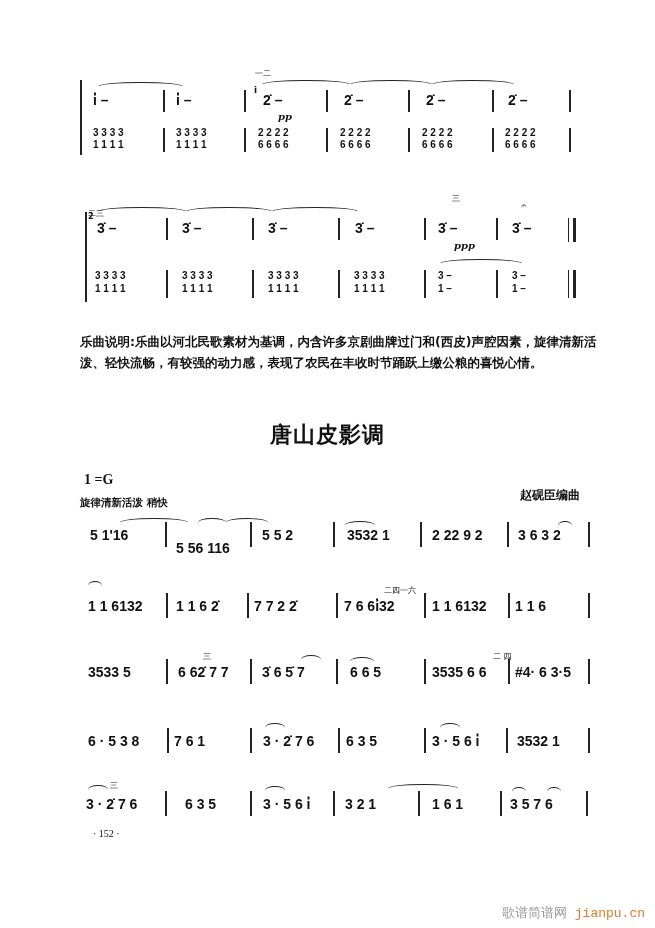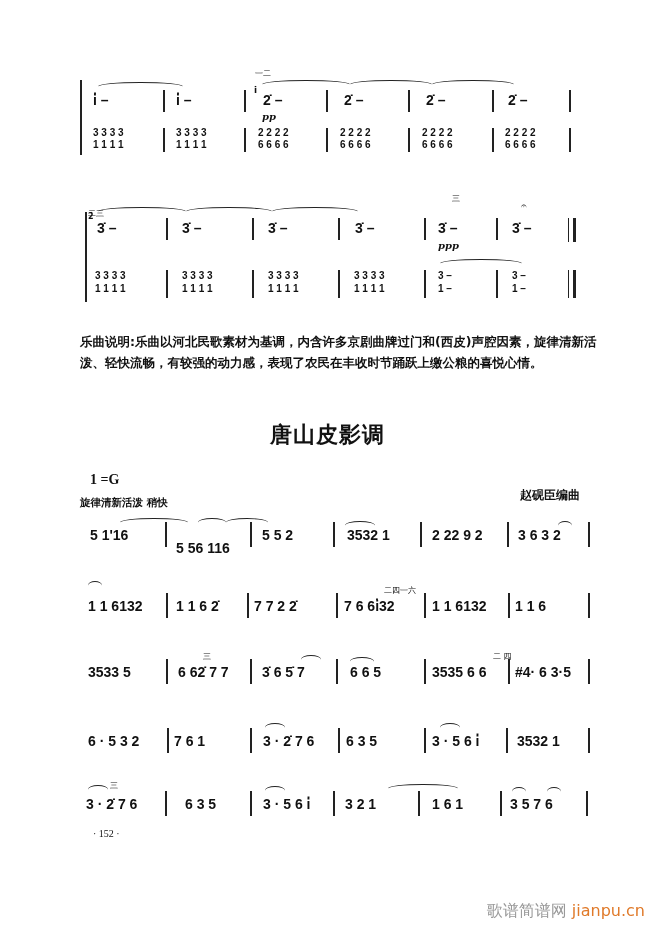--- a/index.html
+++ b/index.html
@@ -4,25 +4,25 @@
 <style>
   html, body { margin:0; padding:0; }
   body { width:655px; height:928px; background:#ffffff; position:relative; overflow:hidden;
          font-family:"DejaVu Sans", sans-serif; color:#111; }
   .abs { position:absolute; }
   .note { font-family:"Liberation Sans", sans-serif; font-weight:bold; font-size:14px; position:absolute; }
   .bar { position:absolute; width:1.5px; background:#222; }
   .dbl { position:absolute; width:4px; border-left:1px solid #222; border-right:3px solid #222; }
   .brace { position:absolute; border-left:2px solid #222; }
   .slur { position:absolute; border-top:1.3px solid #222; border-radius:50% 50% 0 0; height:8px; }
-  .dyn { position:absolute; font-family:"DejaVu Serif", serif; font-style:italic; font-weight:bold; font-size:10px; }
+  .dyn { position:absolute; font-family:"DejaVu Serif", serif; font-style:italic; font-weight:bold; font-size:10px;margin-left:16px; }
   .small { position:absolute; font-size:8px; }
   .desc { position:absolute; left:80px; width:520px; font-size:12.5px; line-height:21px; font-weight:bold; }
   .title { position:absolute; left:0; width:655px; text-align:center; top:420px; font-size:22px; font-weight:bold; letter-spacing:1px; }
-  .wm { position:absolute; right:10px; bottom:6px; font-size:16px; color:#999; }
+  .wm { position:absolute; right:10px; bottom:6px; font-size:13px; color:#999;font-family:Liberation Mono, monospace; }
   .wm .en { color:#e07a2a; }
 </style>
 </head>
 <body>
 
 <div>
   <div class="brace" style="left:80px;top:80px;height:75px;"></div>
   <div class="small" style="left:255px;top:68px;">一二</div>
   <div class="slur" style="left:98px;top:82px;width:85px;"></div>
   <div class="slur" style="left:262px;top:80px;width:88px;"></div>
@@ -107,21 +107,21 @@
   <div class="note" style="left:512px;top:270px;font-size:10px;">3 –</div>
   <div class="note" style="left:512px;top:283px;font-size:10px;">1 –</div>
   <div class="dbl" style="left:568px;top:270px;height:28px;"></div>
 </div>
 
 <div class="desc" style="top:331px;">
   <span>乐曲说明:</span><span>乐曲以河北民歌素材为基调，内含许多京剧曲牌过门和(西皮)声腔因素，旋律清新活泼、轻快流畅，有较强的动力感，表现了农民在丰收时节踊跃上缴公粮的喜悦心情。</span>
 </div>
 
 <div class="title">唐山皮影调</div>
-<div class="abs" style="left:90px;top:472px;font-family:'Liberation Serif',serif;font-weight:bold;font-size:14px;">1 =G</div>
+<div class="abs" style="left:84px;top:472px;font-family:'Liberation Serif',serif;font-weight:bold;font-size:14px;">1 =G</div>
 <div class="abs" style="left:80px;top:496px;font-size:10.5px;font-weight:bold;">旋律清新活泼  稍快</div>
 <div class="abs" style="left:520px;top:487px;font-size:12px;font-weight:bold;">赵砚臣编曲</div>
 
 <div>
   <div class="slur" style="left:120px;top:518px;width:68px;"></div>
   <div class="slur" style="left:198px;top:518px;width:28px;"></div>
   <div class="slur" style="left:226px;top:518px;width:42px;"></div>
   <div class="slur" style="left:345px;top:521px;width:30px;"></div>
   <div class="slur" style="left:558px;top:521px;width:14px;"></div>
   <div class="note" style="left:90px;top:527px;">5  1'16</div>
@@ -170,21 +170,21 @@
   <div class="bar" style="left:424px;top:659px;height:25px;"></div>
   <div class="note" style="left:432px;top:664px;">3535  6 6</div>
   <div class="bar" style="left:508px;top:659px;height:25px;"></div>
   <div class="note" style="left:515px;top:664px;">#4· 6  3·5</div>
   <div class="bar" style="left:588px;top:659px;height:25px;"></div>
 </div>
 
 <div>
   <div class="slur" style="left:265px;top:723px;width:20px;"></div>
   <div class="slur" style="left:440px;top:723px;width:20px;"></div>
-  <div class="note" style="left:88px;top:733px;">6 · 5  3 2</div>
+  <div class="note" style="left:88px;top:733px;">6 · 5  3 8</div>
   <div class="bar" style="left:167px;top:728px;height:25px;"></div>
   <div class="note" style="left:174px;top:733px;">7 6  1</div>
   <div class="bar" style="left:250px;top:728px;height:25px;"></div>
   <div class="note" style="left:263px;top:733px;">3 · 2̇  7 6</div>
   <div class="bar" style="left:338px;top:728px;height:25px;"></div>
   <div class="note" style="left:346px;top:733px;">6 3  5</div>
   <div class="bar" style="left:424px;top:728px;height:25px;"></div>
   <div class="note" style="left:432px;top:733px;">3 · 5  6 i̇</div>
   <div class="bar" style="left:506px;top:728px;height:25px;"></div>
   <div class="note" style="left:517px;top:733px;">3532  1</div>

